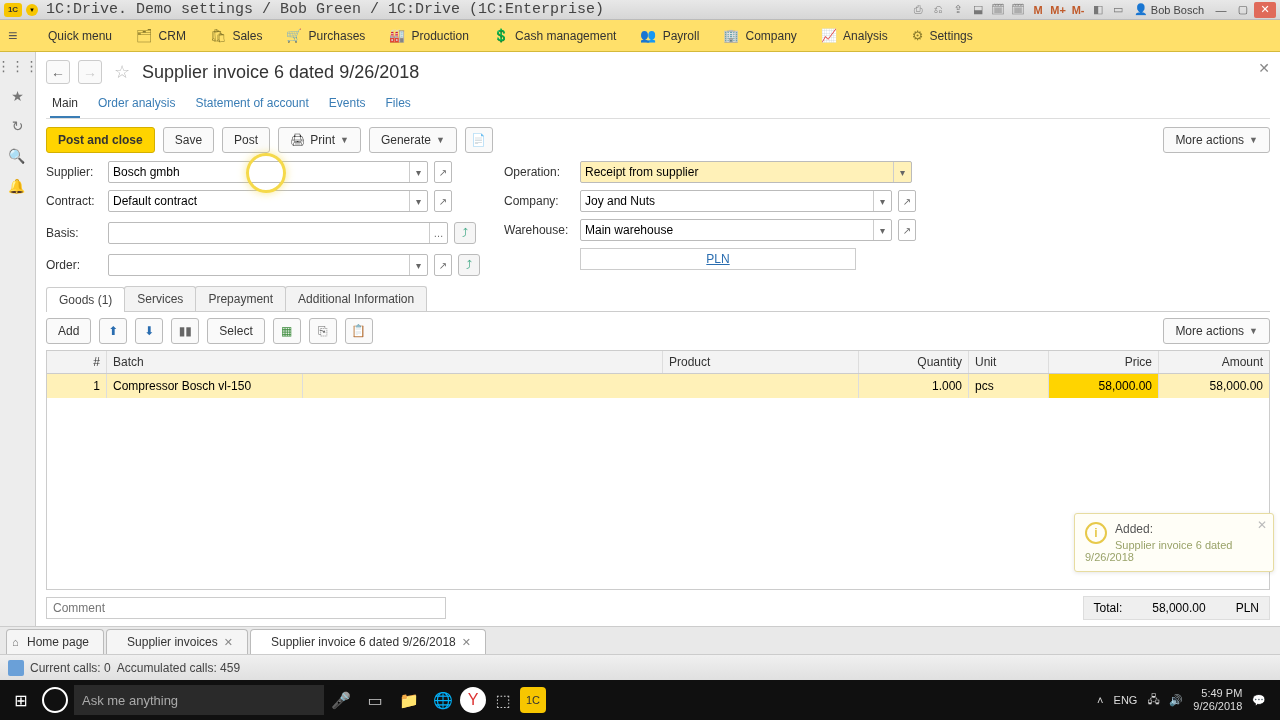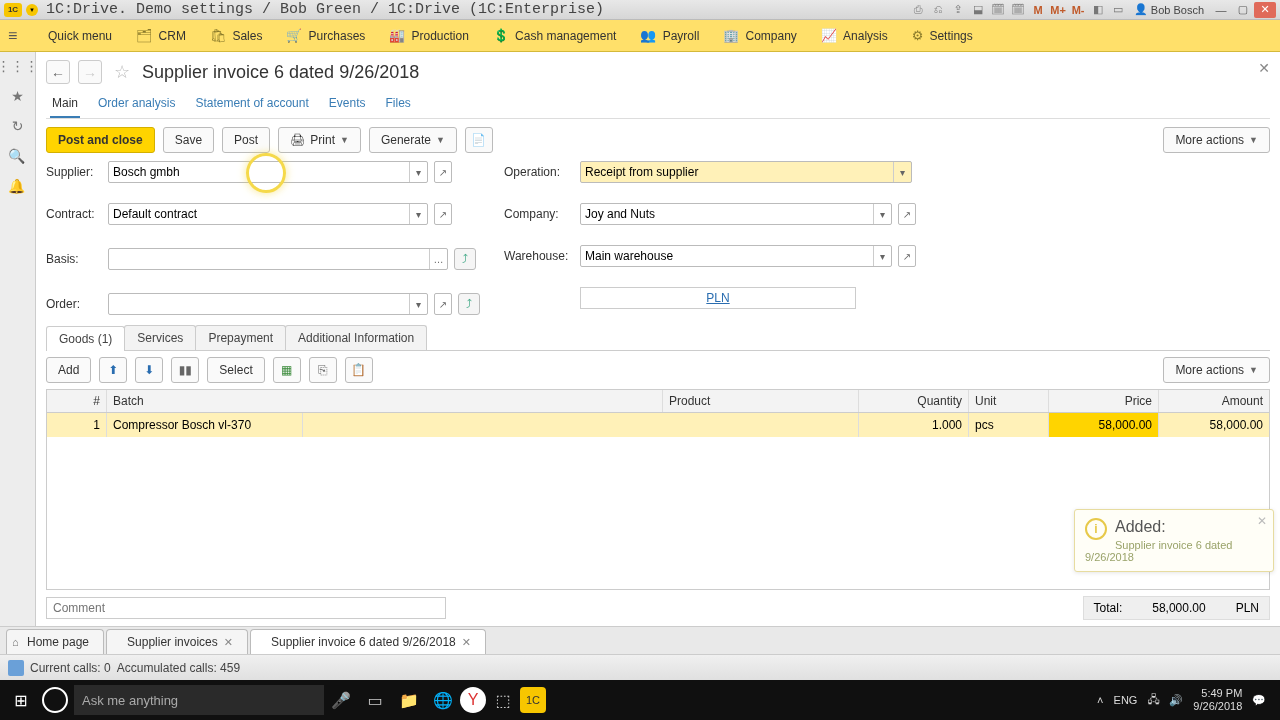--- a/index.html
+++ b/index.html
@@ -43,21 +43,21 @@
 
 .toolbar { display:flex; align-items:center; gap:8px; margin-bottom:8px;}
 .btn { height:26px; padding: 0 11px; border:1px solid #bbb; background:#fafafa; border-radius:3px; display:inline-flex; align-items:center; gap:5px; font-size:12px; color:#333; cursor:pointer;}
 .btn.primary { background:#ffd400; border-color:#d4b000; font-weight:bold;}
 .btn .caret{ font-size:9px; color:#666;}
 .iconbtn { width:28px; height:26px; border:1px solid #bbb; background:#fafafa; border-radius:3px; display:inline-flex; align-items:center; justify-content:center; cursor:pointer; color:#666;}
 .toolbar .spacer{flex:1;}
 
 
 .formrow { display:flex; gap:24px; margin-bottom:4px;}
-.formcol { display:flex; flex-direction:column; gap:20px;}
+.formcol { display:flex; flex-direction:column; gap:7px;}
 .field { display:flex; align-items:center; gap:6px;}
 .field label { width:56px; font-size:12px; color:#333; text-align:left;}
 .formcol.right .field label{ width:70px;}
 .inputwrap { display:flex; align-items:center; height:22px; border:1px solid #bbb; background:#fff; border-radius:2px; font-size:12px; overflow:hidden;justify-content:space-between;}
 .inputwrap.hl { background:#fff1b8; }
 .inputwrap input { border:none; outline:none; padding:0 4px; flex:1; height:100%; font-size:12px; background:transparent;}
 .inputwrap .dd, .inputwrap .ext { width:18px; height:100%; border-left:1px solid #ccc; display:flex; align-items:center; justify-content:center; color:#666; cursor:pointer; font-size:10px;}
 .sidebtn { width:22px; height:22px; border:1px solid #bbb; border-radius:3px; display:inline-flex; align-items:center; justify-content:center; background:#f5f5f5; cursor:pointer; color:#4a8; font-size:12px;}
 .currency-box{ width:276px; height:22px; border:1px solid #ccc; display:flex; align-items:center; justify-content:center; margin-left:76px;}
 .currency-box a{ color:#2a6db0; text-decoration:underline; font-size:12px; cursor:pointer;}
@@ -101,21 +101,21 @@
 .doctabs .dt.active{ background:#fff;}
 .doctabs .dt .home{ position:absolute; left:5px; font-size:11px; color:#777;}
 .doctabs .dt .x{ color:#888; font-size:11px; cursor:pointer;}
 
 
 .statusbar{ height:26px; background:linear-gradient(#f0f0f0,#e0e0e0); border-top:1px solid #ccc; display:flex; align-items:center; padding:0 8px; font-size:12px; color:#444; gap:6px;}
 .statusbar .sicon{ width:16px; height:16px; background:#6aa0d8; border-radius:2px; display:inline-block;}
 
 
 .notif{ position:absolute; right:6px; bottom:54px; width:200px; background:#fffef7; border:1px solid #e7dca0; border-radius:3px; padding:8px 10px; font-size:12px; box-shadow:0 1px 4px rgba(0,0,0,.1);}
-.notif .ntitle{ color:#555; font-size:16px;}
+.notif .ntitle{ color:#555; font-size:12px;}
 .notif .nbody{ color:#9aa36a; font-size:11px; margin-top:3px;}
 .notif .nicon{ width:22px; height:22px; border:2px solid #e7c94a; border-radius:50%; display:inline-flex; align-items:center; justify-content:center; color:#e7c94a; font-weight:bold; float:left; margin-right:8px;}
 .notif .nx{ position:absolute; right:6px; top:4px; color:#bbb; cursor:pointer;}
 
 
 .taskbar{ position:fixed; bottom:0; left:0; right:0; height:40px; background:#101010; display:flex; align-items:center; padding:0 6px; color:#ddd;}
 .taskbar .start{ width:30px; height:30px; display:flex; align-items:center; justify-content:center; color:#fff; font-size:16px;}
 .taskbar .cortana{ width:26px; height:26px; border:2px solid #fff; border-radius:50%; margin:0 6px;}
 .taskbar .search{ flex:0 0 250px; height:30px; background:#2a2a2a; display:flex; align-items:center; padding:0 8px; color:#aaa; font-size:13px; gap:8px;}
 .taskbar .tico{ width:34px; height:34px; display:flex; align-items:center; justify-content:center; color:#ccc; font-size:16px; cursor:pointer;}
@@ -349,21 +349,21 @@
         <div class="th c-batch">Batch</div>
         <div class="th c-prod">Product</div>
         <div class="th c-qty">Quantity</div>
         <div class="th c-unit">Unit</div>
         <div class="th c-price">Price</div>
         <div class="th c-amt">Amount</div>
       </div>
       <div class="tbody">
         <div class="trow">
           <div class="td c-num">1</div>
-          <div class="td c-prod">Compressor Bosch vl-370</div>
+          <div class="td c-prod">Compressor Bosch vl-150</div>
           <div class="td c-batch"></div>
           <div class="td c-qty">1.000</div>
           <div class="td c-unit">pcs</div>
           <div class="td c-price sel">58,000.00</div>
           <div class="td c-amt">58,000.00</div>
         </div>
       </div>
     </div>
 
     <div class="bottom-row">

